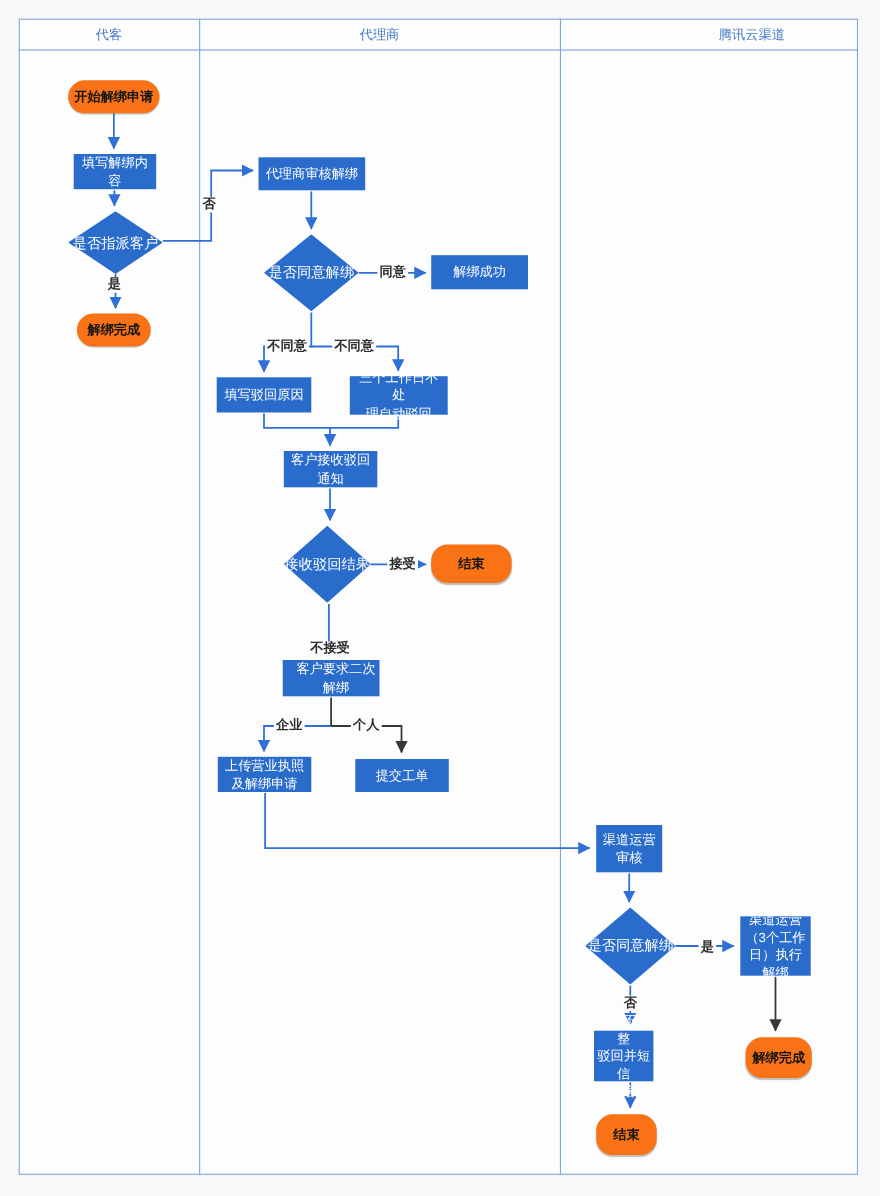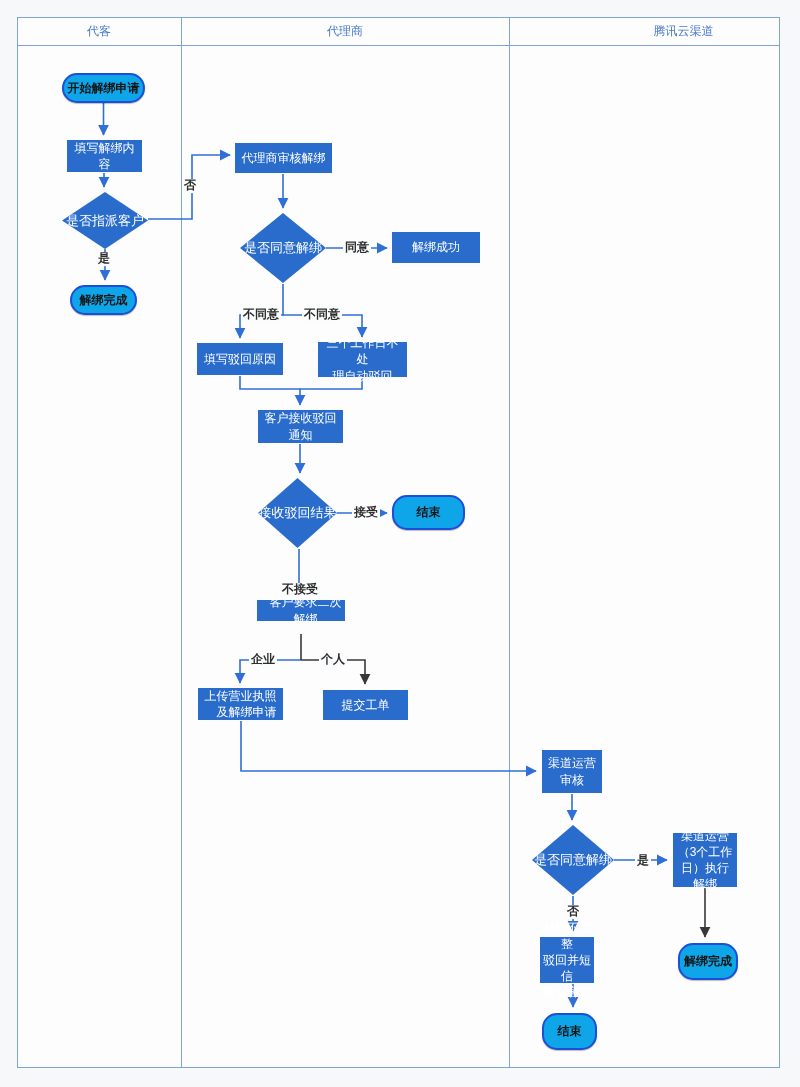--- a/index.html
+++ b/index.html
@@ -39,21 +39,21 @@
   .proc{
     background:#2a6ccc;color:#fff;font-size:12px;
     white-space:pre-line;padding:2px 3px;
   }
   .decision{
     background:#2a6ccc;color:#fff;font-size:13px;
     clip-path:polygon(50% 0,100% 50%,50% 100%,0 50%);
     white-space:nowrap;
   }
   .term{
-    background:#0ea5e9;border:2px solid #1d4ed8;border-radius:15px;
+    background:#f97316;border:2px solid #f97316;border-radius:15px;
     color:#151515;font-size:12px;font-weight:700;
     box-shadow:0 1px 1px rgba(0,0,0,0.25);
   }
   .elabel{
     position:absolute;transform:translate(-50%,-50%);
     background:#fbfcfd;color:#2d2d2d;
     font-size:12px;font-weight:700;line-height:1.15;
     padding:0 2px;white-space:nowrap;
   }
 </style>
@@ -117,23 +117,23 @@
   <div class="node proc" style="left:235px;top:143px;width:97px;height:30px;">代理商审核解绑</div>
   <div class="node decision" style="left:240px;top:213px;width:86px;height:70px;">是否同意解绑</div>
   <div class="node proc" style="left:392px;top:232px;width:88px;height:31px;">解绑成功</div>
   <div class="node proc" style="left:197px;top:343px;width:86px;height:32px;">填写驳回原因</div>
   <div class="node proc" style="left:318px;top:342px;width:89px;height:35px;">三个工作日不处
 理自动驳回</div>
   <div class="node proc" style="left:258px;top:410px;width:85px;height:33px;">客户接收驳回
 通知</div>
   <div class="node decision" style="left:258px;top:478px;width:79px;height:70px;">接收驳回结果</div>
   <div class="node term" style="left:392px;top:495px;width:73px;height:35px;">结束</div>
-  <div class="node proc" style="left:257px;top:600px;width:88px;height:21px;padding-left:12px;">客户要求二次
+  <div class="node proc" style="left:257px;top:600px;width:88px;height:33px;padding-left:12px;">客户要求二次
 解绑</div>
-  <div class="node proc" style="left:198px;top:688px;width:85px;height:32px;text-align:right;">上传营业执照
+  <div class="node proc" style="left:198px;top:688px;width:85px;height:32px;">上传营业执照
 及解绑申请</div>
   <div class="node proc" style="left:323px;top:690px;width:85px;height:30px;">提交工单</div>
 
   <div class="node proc" style="left:542px;top:750px;width:60px;height:43px;">渠道运营
 审核</div>
   <div class="node decision" style="left:532px;top:825px;width:82px;height:70px;">是否同意解绑</div>
   <div class="node proc" style="left:673px;top:833px;width:64px;height:54px;">渠道运营
 （3个工作
 日）执行
 解绑</div>

